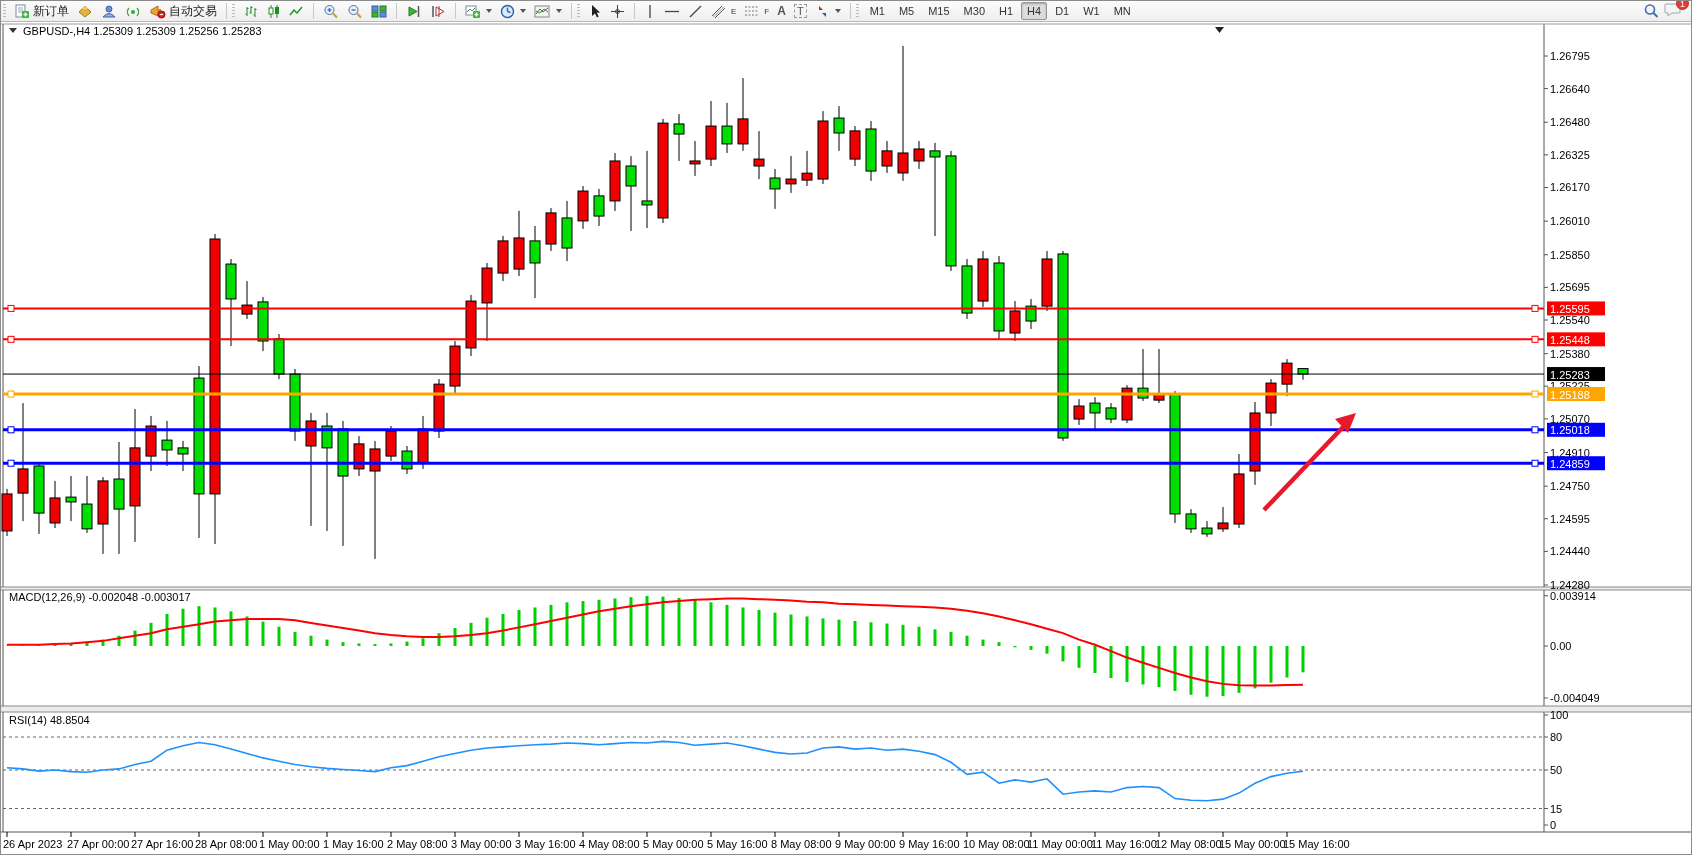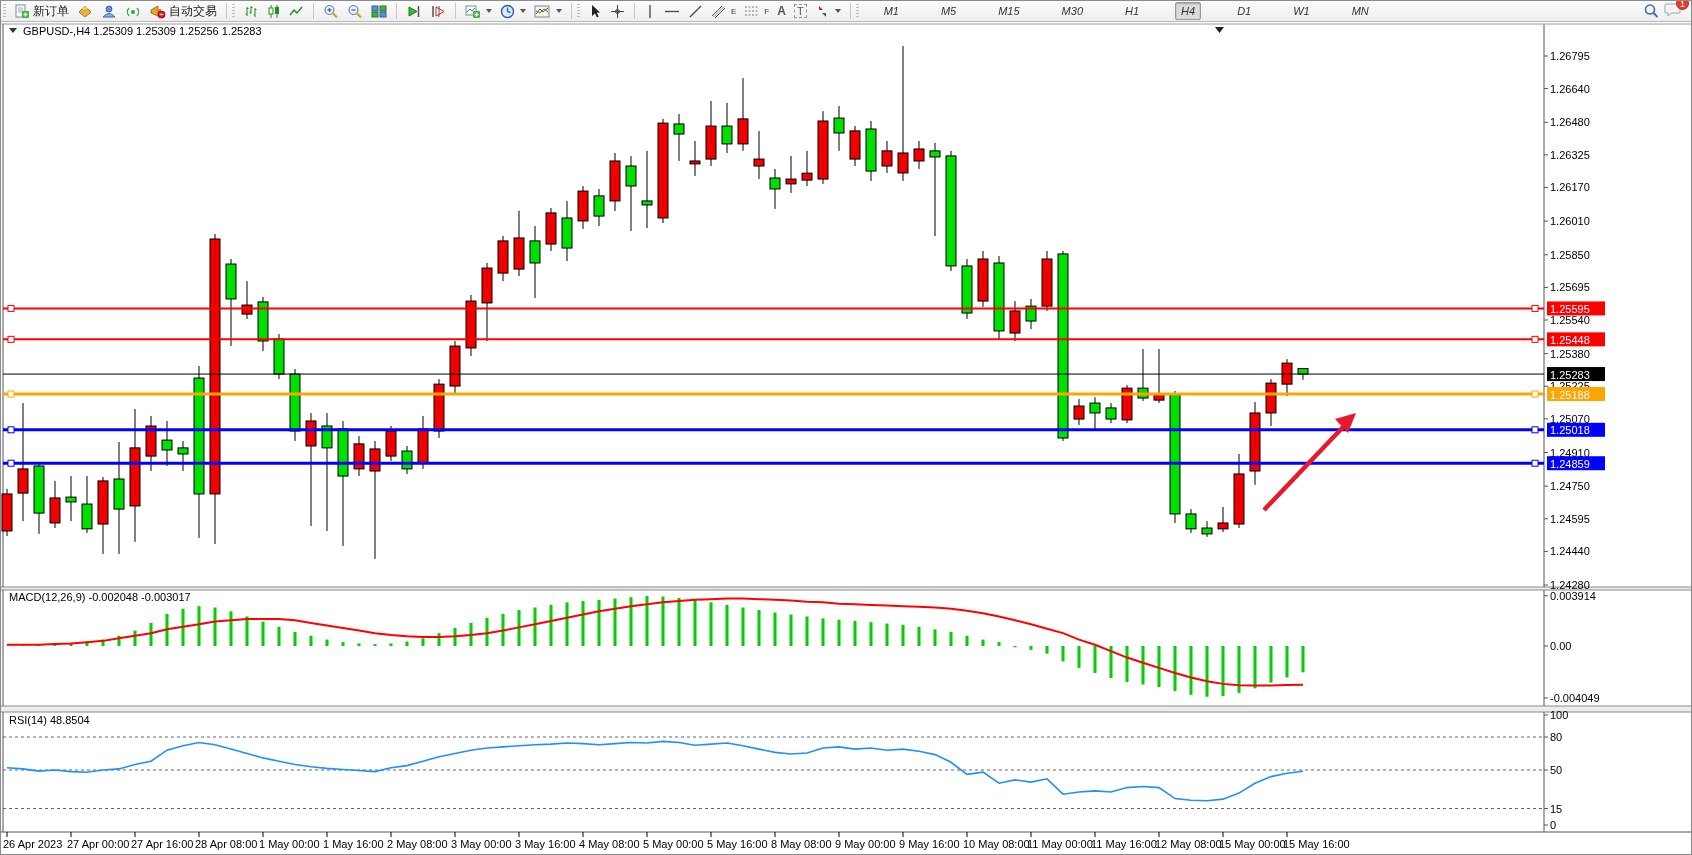--- a/index.html
+++ b/index.html
@@ -8,21 +8,21 @@
        font-family:"Liberation Sans","DejaVu Sans",sans-serif;}
   
   .toolbar{position:absolute;left:0;top:0;width:1692px;height:21px;background:linear-gradient(#fcfcfc,#eeeeee);
            border-bottom:1px solid #b6b6b6;display:flex;align-items:center;font-size:12px;color:#222;}
   .tgroup{display:flex;align-items:center;height:21px;padding:0 2px;}
   .sep{width:1px;height:16px;background:#c9c9c9;margin:0 3px;}
   .grip{width:3px;height:14px;margin:0 2px;background:repeating-linear-gradient(#bbb 0 1px,transparent 1px 3px);}
   .tbtn{display:flex;align-items:center;gap:3px;padding:1px 3px;border:1px solid transparent;border-radius:2px;cursor:default;}
   .tbtn svg{display:block;}
   .caret{width:0;height:0;border-left:3px solid transparent;border-right:3px solid transparent;border-top:4px solid #555;margin-left:2px;}
-  .tfbtn{font-size:11px;color:#333;padding:2px 5px;margin:0 15px;border:1px solid transparent;border-radius:2px;font-style:italic;}
+  .tfbtn{font-size:11px;color:#333;padding:2px 5px;margin:0 1px;border:1px solid transparent;border-radius:2px;}
   .tfbtn.active{background:#dcdcdc;border:1px solid #979797;box-shadow:inset 0 1px 2px rgba(0,0,0,.25);}
   .spacer{flex:1;}
   .badge{position:absolute;top:-4px;right:-6px;min-width:13px;height:13px;border-radius:7px;background:#e53b2c;color:#fff;
          font-size:9px;line-height:13px;text-align:center;padding:0 2px;border:1px solid #c22;}
   .chatwrap{position:relative;margin-right:10px;}
   
   #chart-svg{position:absolute;left:0;top:21px;}
   text{font-family:"Liberation Sans","DejaVu Sans",sans-serif;}
 </style>
 </head>

